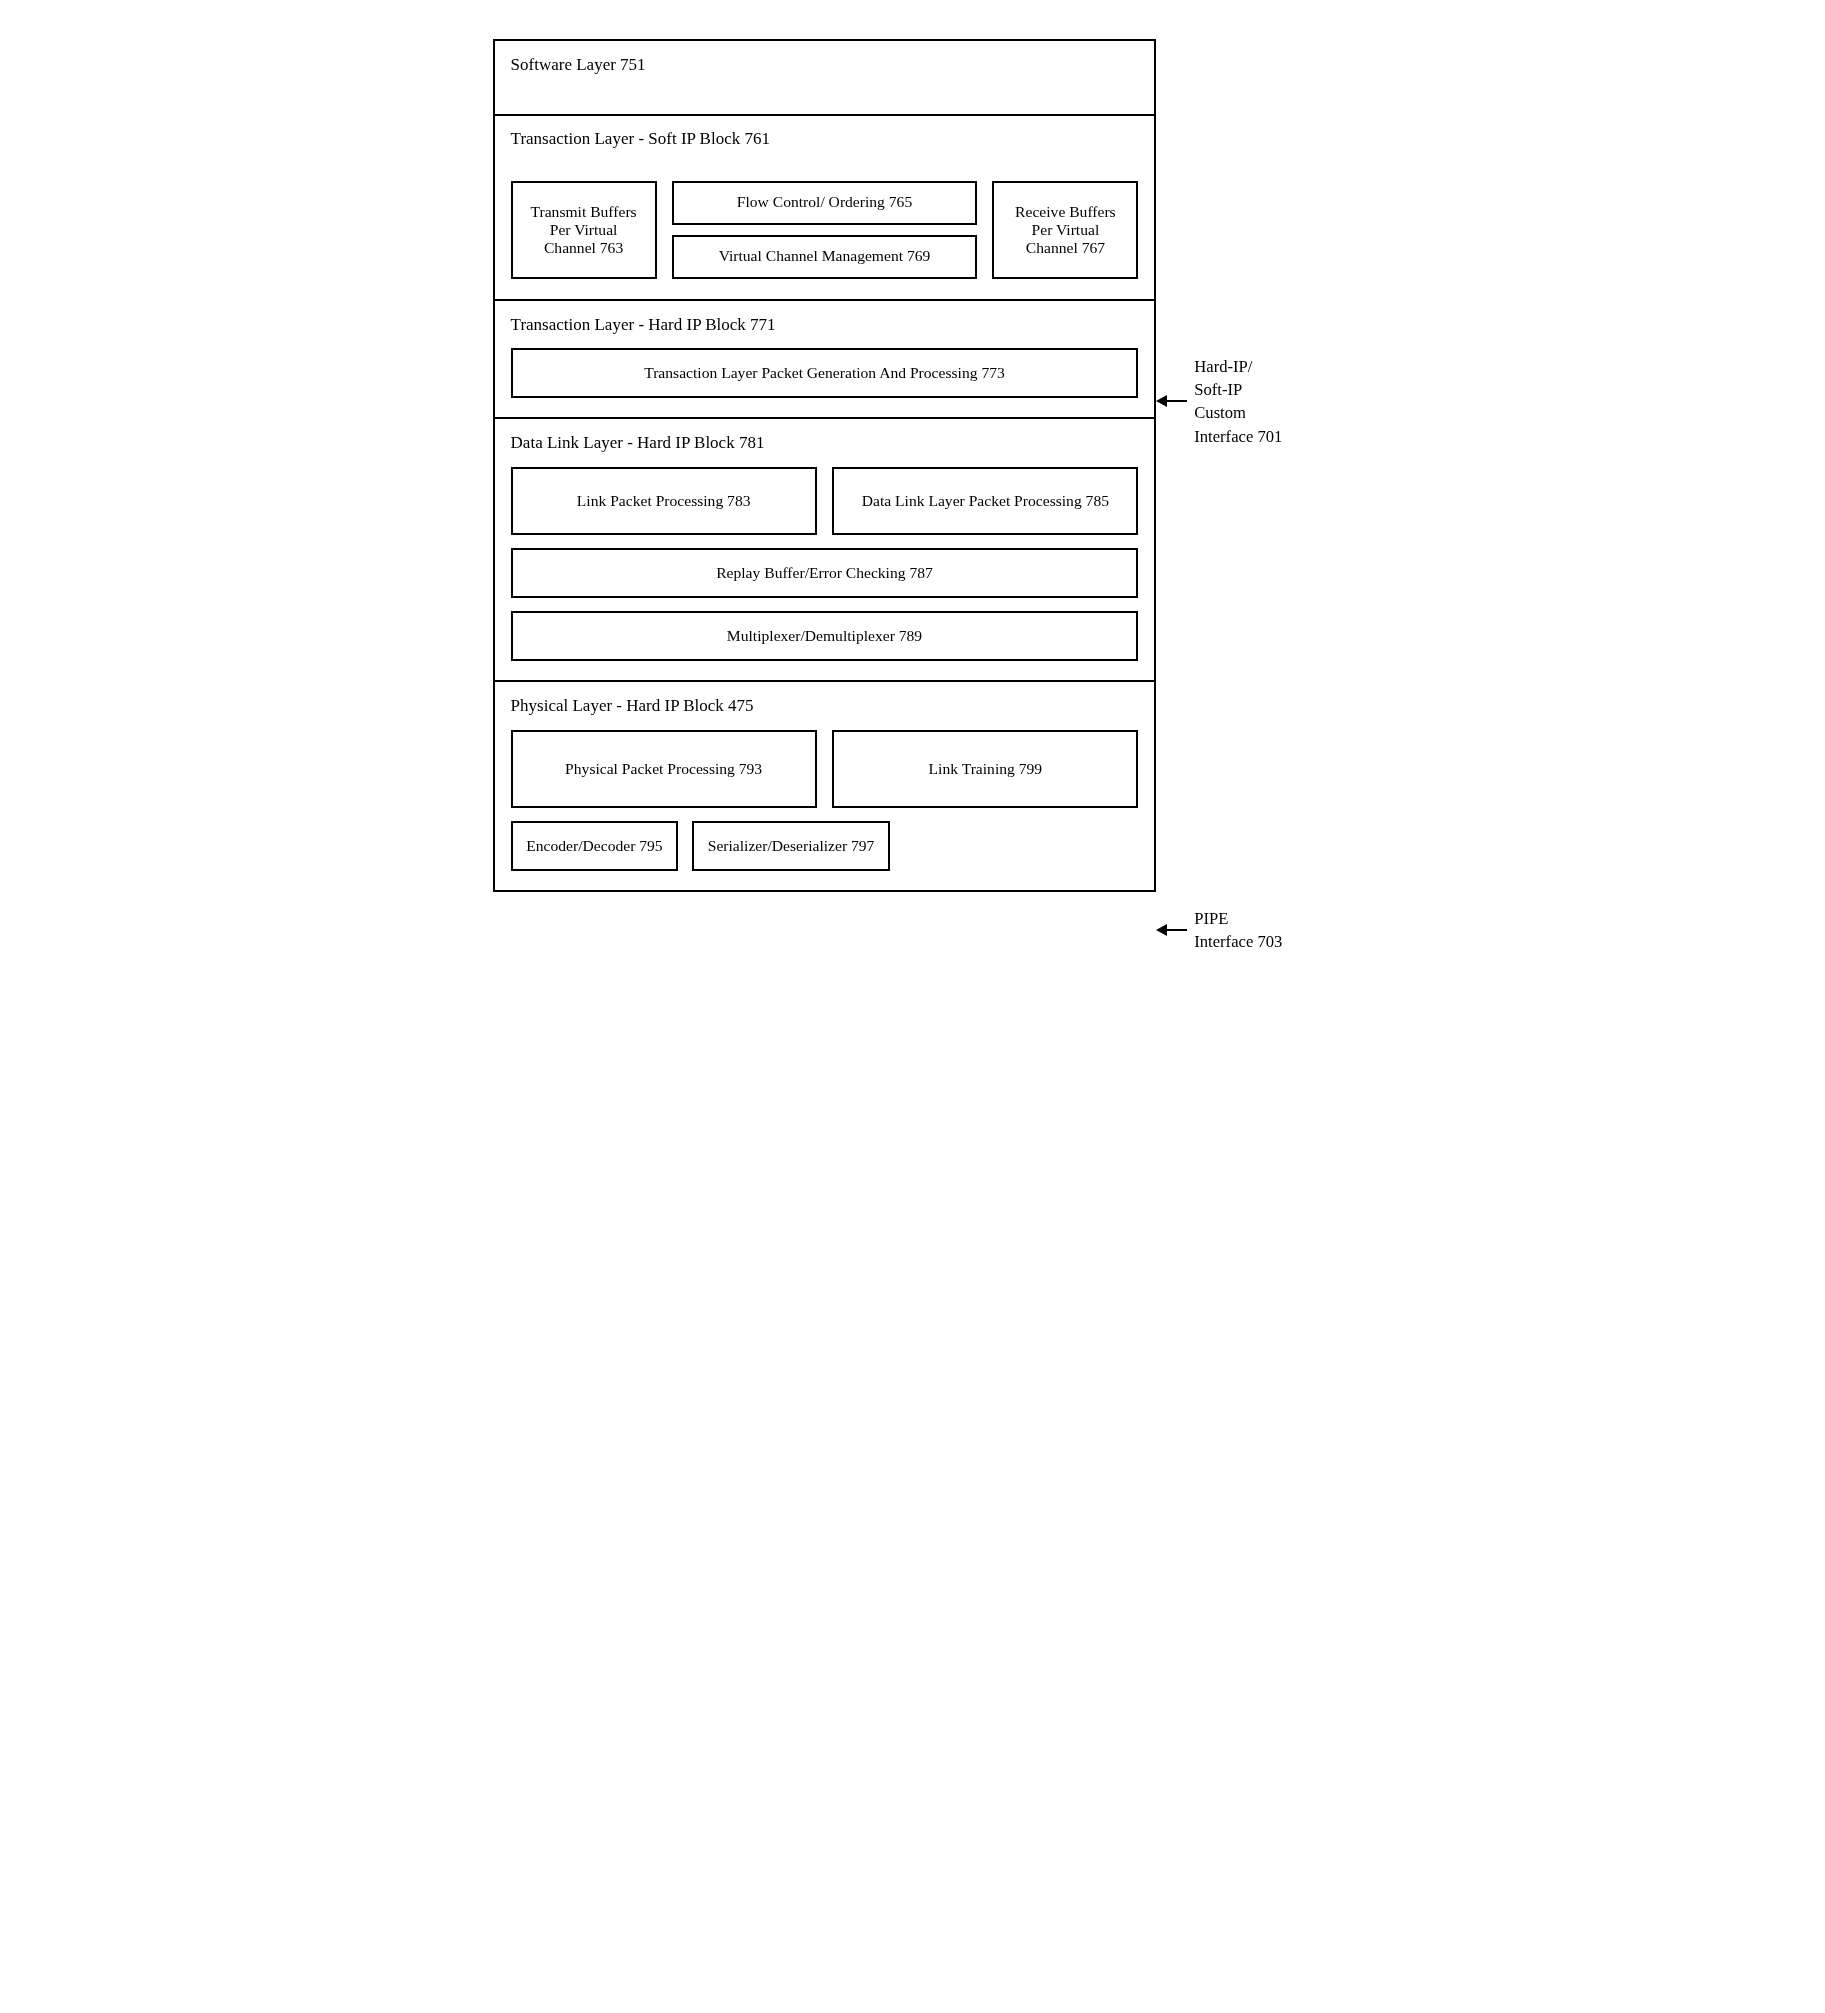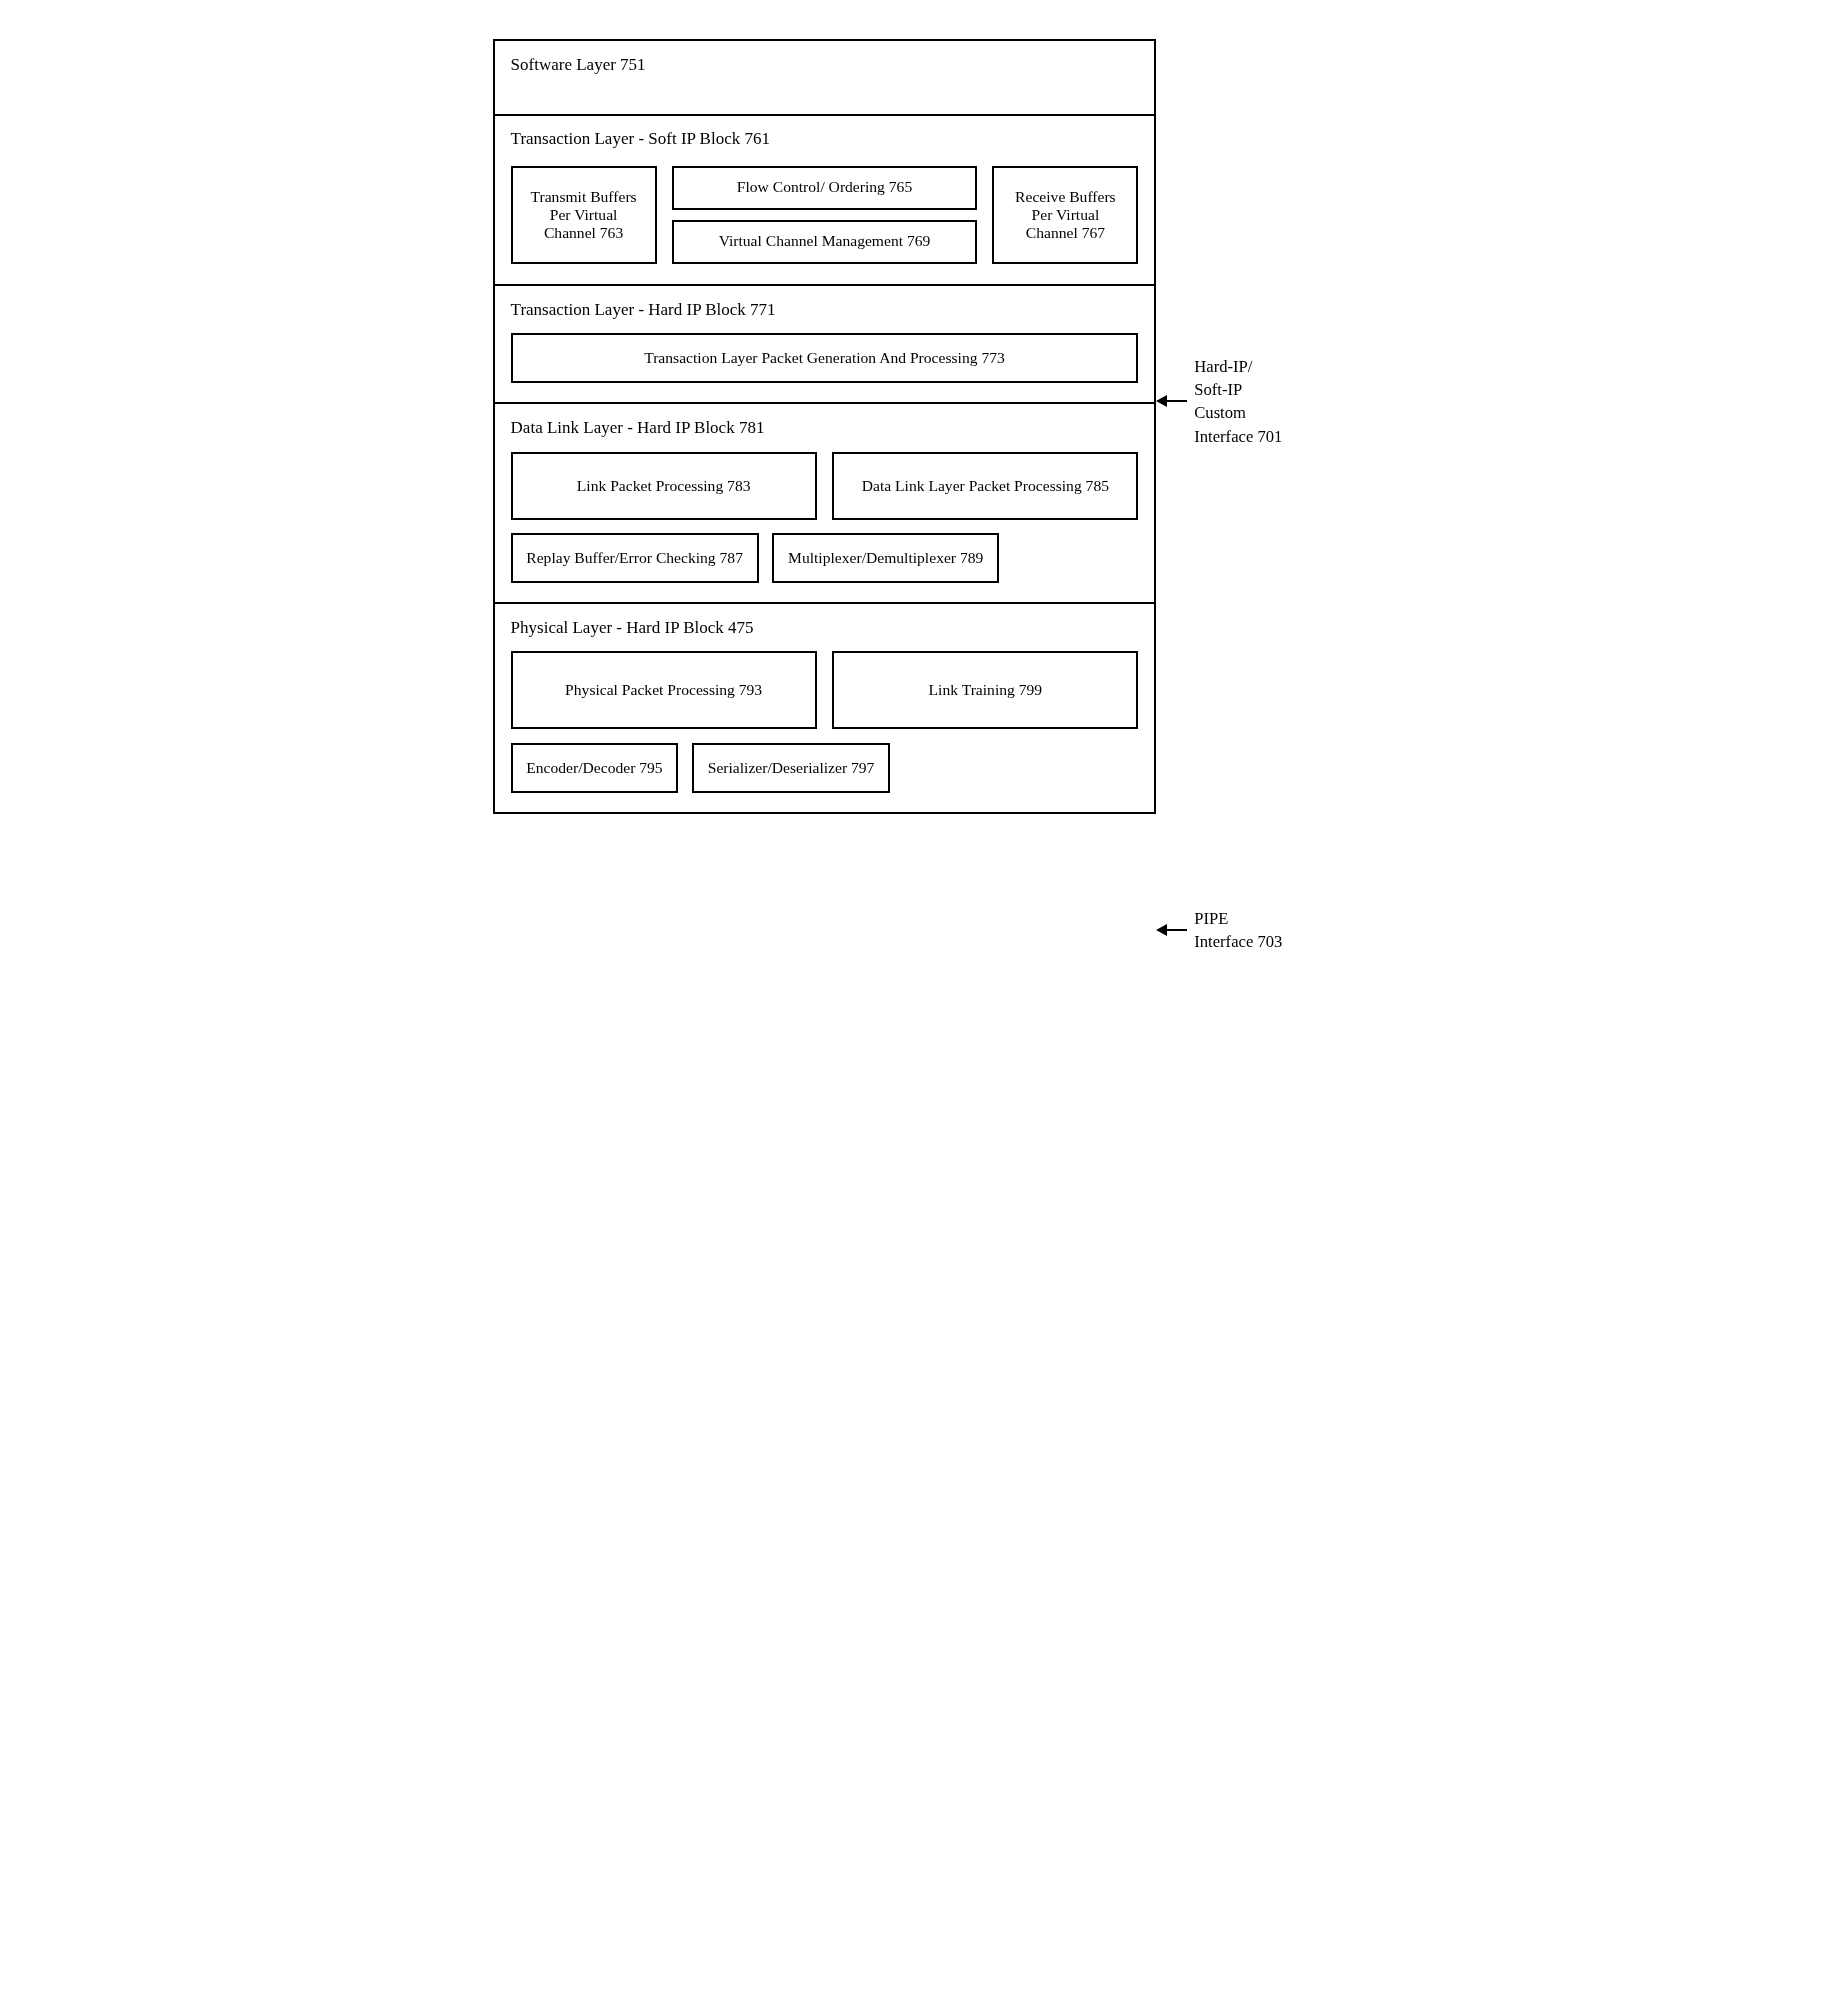--- a/index.html
+++ b/index.html
@@ -49,21 +49,21 @@
 
     
     .transaction-soft-layer {
       border-bottom: 2px solid #000;
       padding: 13.7px 15.6px 19.5px 15.6px;
     }
 
     .soft-ip-content {
       display: flex;
       gap: 15.6px;
-      margin-top: 17px;
+      margin-top: 32px;
       align-items: stretch;
     }
 
     .sub-block {
       border: 2px solid #000;
       padding: 9.8px 13.7px;
       text-align: center;
       font-size: 15.6px;
       display: flex;
       align-items: center;
@@ -133,20 +133,21 @@
       margin-bottom: 13.7px;
     }
 
     .data-link-top .sub-block {
       flex: 1;
       min-height: 68px;
     }
 
     .data-link-blocks {
       display: flex;
+      flex-direction: column;
       gap: 13.7px;
     }
 
     
     .physical-layer {
       padding: 13.7px 15.6px 19.5px 15.6px;
     }
 
     .physical-top {
       display: flex;

